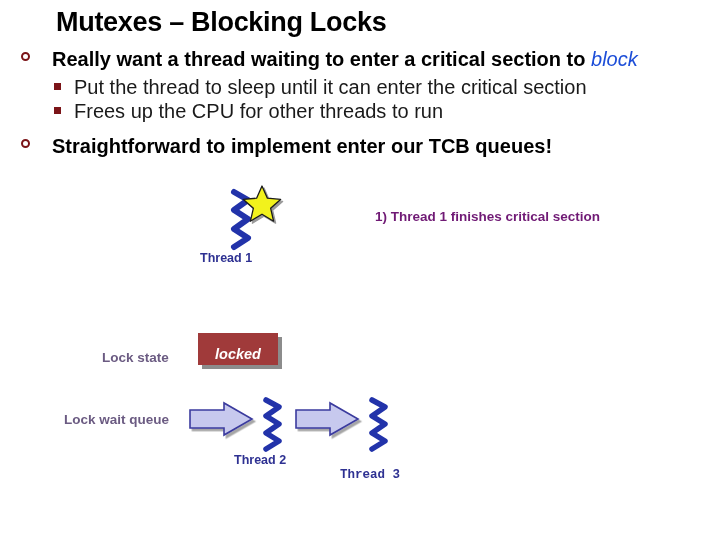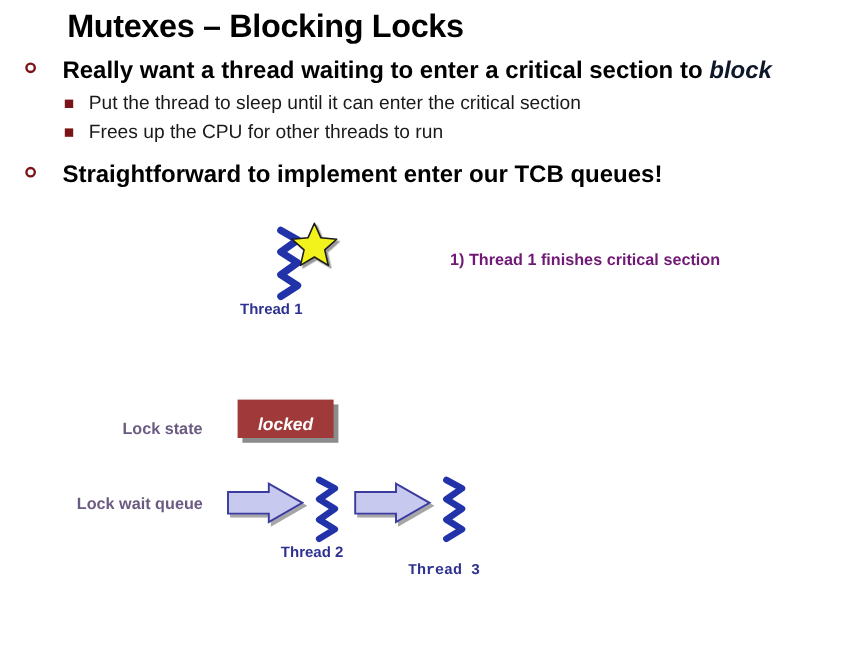--- a/index.html
+++ b/index.html
@@ -60,38 +60,38 @@
     top: 6px;
     width: 9px;
     height: 9px;
     border: 2px solid #7B1418;
     border-radius: 50%;
     box-sizing: border-box;
   }
   .bullet-l2 {
     position: relative;
     padding-left: 60px;
-    font-size: 16px;
+    font-size: 20px;
     font-weight: normal;
     color: #1a1a1a;
     line-height: 24px;
     white-space: nowrap;
   }
   .bullet-l2 .marker-sq {
     position: absolute;
     left: 40px;
     top: 8px;
     width: 7px;
     height: 7px;
     background: #7B1418;
   }
   .em-block {
-    color: #0f172a;
+    color: #1d4ed8;
     font-style: italic;
-    font-weight: bold;
+    font-weight: normal;
   }
   .gap-before { margin-top: 10px; }
 
   
   #diagram {
     position: absolute;
     left: 0;
     top: 0;
     width: 720px;
     height: 540px;

